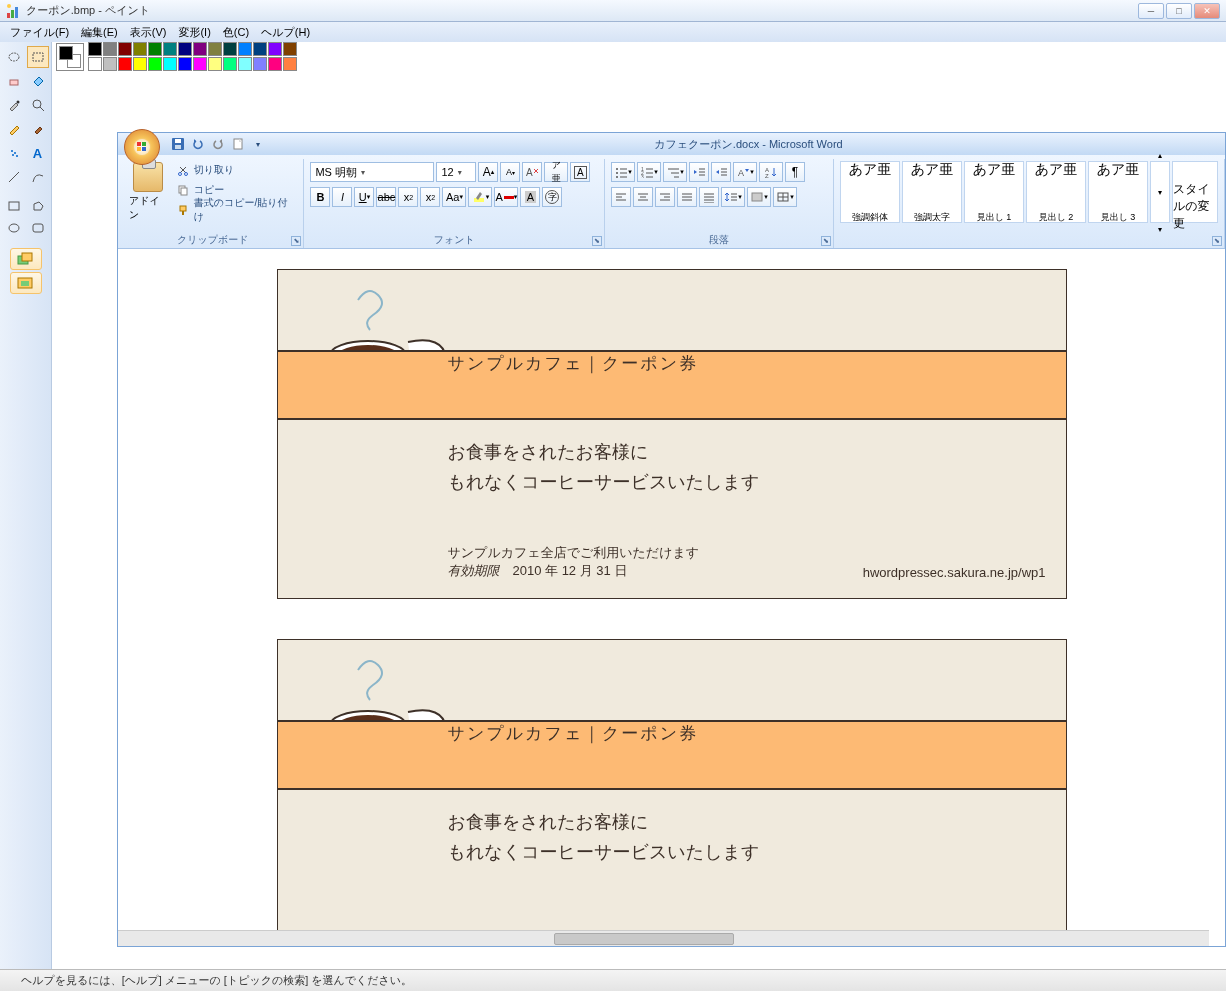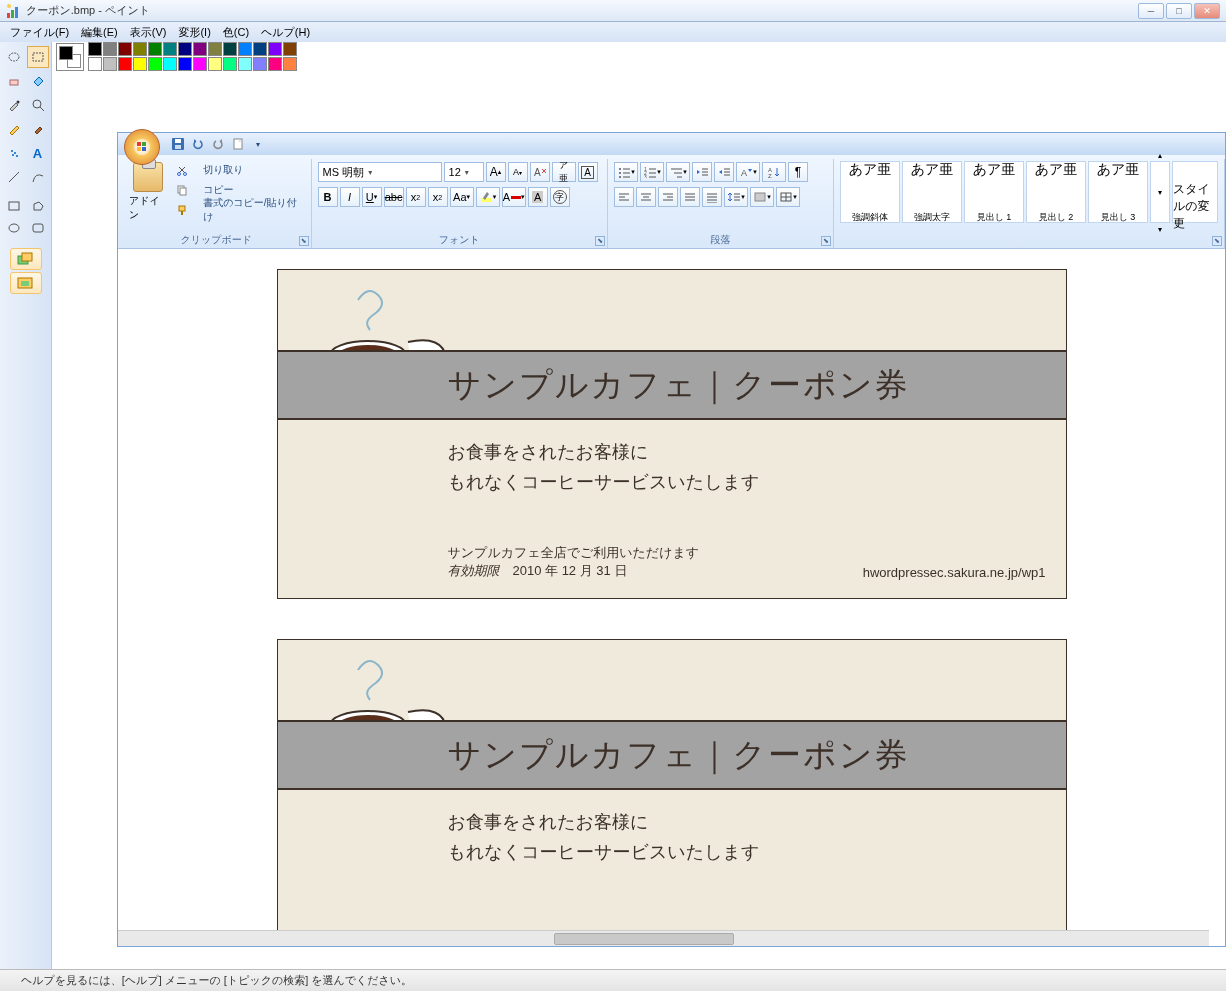--- a/index.html
+++ b/index.html
@@ -54,21 +54,21 @@
 .ribbon { height:94px; background:linear-gradient(#eff6ff,#d9e8fa); border-bottom:1px solid #a7c3e6; display:flex; padding:4px 0 0 4px; position:relative; }
 .ribbon-group { border-right:1px solid #b9d0ec; padding:2px 6px 14px 6px; position:relative; display:flex; flex-direction:column; }
 .ribbon-group .label { position:absolute; bottom:1px; left:0; right:0; text-align:center; font-size:10px; color:#4a6a95; }
 .ribbon-group .dlauncher { position:absolute; bottom:2px; right:2px; width:10px; height:10px; border:1px solid #8fb2da; font-size:7px; text-align:center; line-height:8px; color:#4a6a95; cursor:pointer; }
 
 .paste-btn { width:42px; height:62px; border:1px solid transparent; display:flex; flex-direction:column; align-items:center; justify-content:center; font-size:10px; cursor:pointer; }
 .clip-icon { width:30px; height:36px; background:linear-gradient(#f9e3a8,#e6b96a); border:1px solid #ba8c47; border-radius:3px; margin-bottom:2px; position:relative; }
 .clip-icon::before { content:""; position:absolute; top:-4px; left:8px; width:12px; height:8px; border:1px solid #888; border-radius:2px; background:#ddd; }
 
 .clip-side { display:flex; flex-direction:column; gap:2px; margin-left:4px; }
-.mini-btn { height:18px; padding:0 4px; font-size:10px; display:flex; align-items:center; gap:15px; cursor:pointer; color:#2a4e7d; }
+.mini-btn { height:18px; padding:0 4px; font-size:10px; display:flex; align-items:center; gap:5px; cursor:pointer; color:#2a4e7d; }
 .mini-btn svg { flex-shrink:0; }
 
 .font-group { width:310px; }
 .font-row1 { display:flex; gap:2px; align-items:center; height:22px; }
 .font-row2 { display:flex; gap:2px; align-items:center; height:22px; margin-top:3px; }
 .combo { height:20px; border:1px solid #9fbee2; background:#fff; font-size:11px; display:flex; align-items:center; padding:0 4px; }
 .combo .arrow { font-size:8px; margin-left:4px; color:#555; }
 .rbtn { width:20px; height:20px; border:1px solid #9fbee2; background:linear-gradient(#fff,#e6f0fb); display:flex; align-items:center; justify-content:center; font-size:11px; cursor:pointer; }
 .rbtn.w { width:24px; }
 
@@ -76,21 +76,21 @@
 .style-group { flex:1; display:flex; gap:2px; }
 .style-item { width:60px; height:62px; border:1px solid #c0d5ef; background:#fff; display:flex; flex-direction:column; align-items:center; justify-content:center; font-size:9px; cursor:pointer;gap:28px; }
 .style-item .prev { font-family:serif; font-size:14px; margin-bottom:4px; }
 
 .word-canvas { flex:1; background:#fff; overflow:auto; position:relative; }
 .scroll-h { position:absolute; bottom:0; left:0; right:16px; height:16px; background:#e9e9e9; border-top:1px solid #ccc; }
 .scroll-h .thumb { position:absolute; left:40%; top:2px; width:180px; height:12px; background:#c9c9c9; border:1px solid #aaa; border-radius:2px; }
 
 .page { width:100%; padding:20px 90px 40px 90px; }
 .coupon { width:790px; height:330px; margin:0 auto 40px auto; background:#f0eadd; border:1px solid #3d3028; position:relative; }
-.coupon-band { position:absolute; top:80px; left:0; right:0; height:70px; background:#a3a3a3; border-top:2px solid #3d3028; border-bottom:2px solid #3d3028; display:flex; align-items:center; padding-left:170px; font-size:33px; color:#3d3028; font-family:serif; letter-spacing:2px; }
+.coupon-band { position:absolute; top:80px; left:0; right:0; height:70px; background:#fdba74; border-top:2px solid #3d3028; border-bottom:2px solid #3d3028; display:flex; padding-left:170px; font-size:17px; color:#3d3028; font-family:serif; letter-spacing:2px; }
 .coupon-body { position:absolute; top:170px; left:170px; right:20px; }
 .coupon-body .line1 { font-size:18px; color:#3d3028; font-family:serif; margin-bottom:6px; }
 .coupon-body .line2 { font-size:18px; color:#3d3028; font-family:serif; }
 .coupon-footer { position:absolute; bottom:18px; left:170px; right:20px; display:flex; justify-content:space-between; align-items:flex-end; font-size:13px; color:#3d3028; }
 .coupon-footer .left { font-family:serif; }
 .coupon-footer .left .exp { font-style:italic; }
 .coupon-footer .right { font-weight:normal; }
 .coffee-img { position:absolute; top:10px; left:20px; width:160px; height:150px; }
 </style>
 </head>
@@ -298,20 +298,21 @@
               </svg>
             </div>
           <div class="qat-btn">
               <svg width="14" height="14">
                 <rect x="3" y="2" width="8" height="10" fill="#fff" stroke="#888"></rect>
                 <path d="M8 2 L11 5 L8 5 Z" fill="#ddd"></path>
               </svg>
             </div>
           <div class="qat-btn" style="font-size:8px;">▾</div>
         </div>
+        <div class="title">カフェクーポン.docx - Microsoft Word</div>
       </div>
 
 
       <div class="ribbon">
 
         <div class="ribbon-group" style="display:flex;flex-direction:row;">
           <div class="paste-btn">
             <div class="clip-icon"></div>
             <span>アドイン</span>
           </div>

